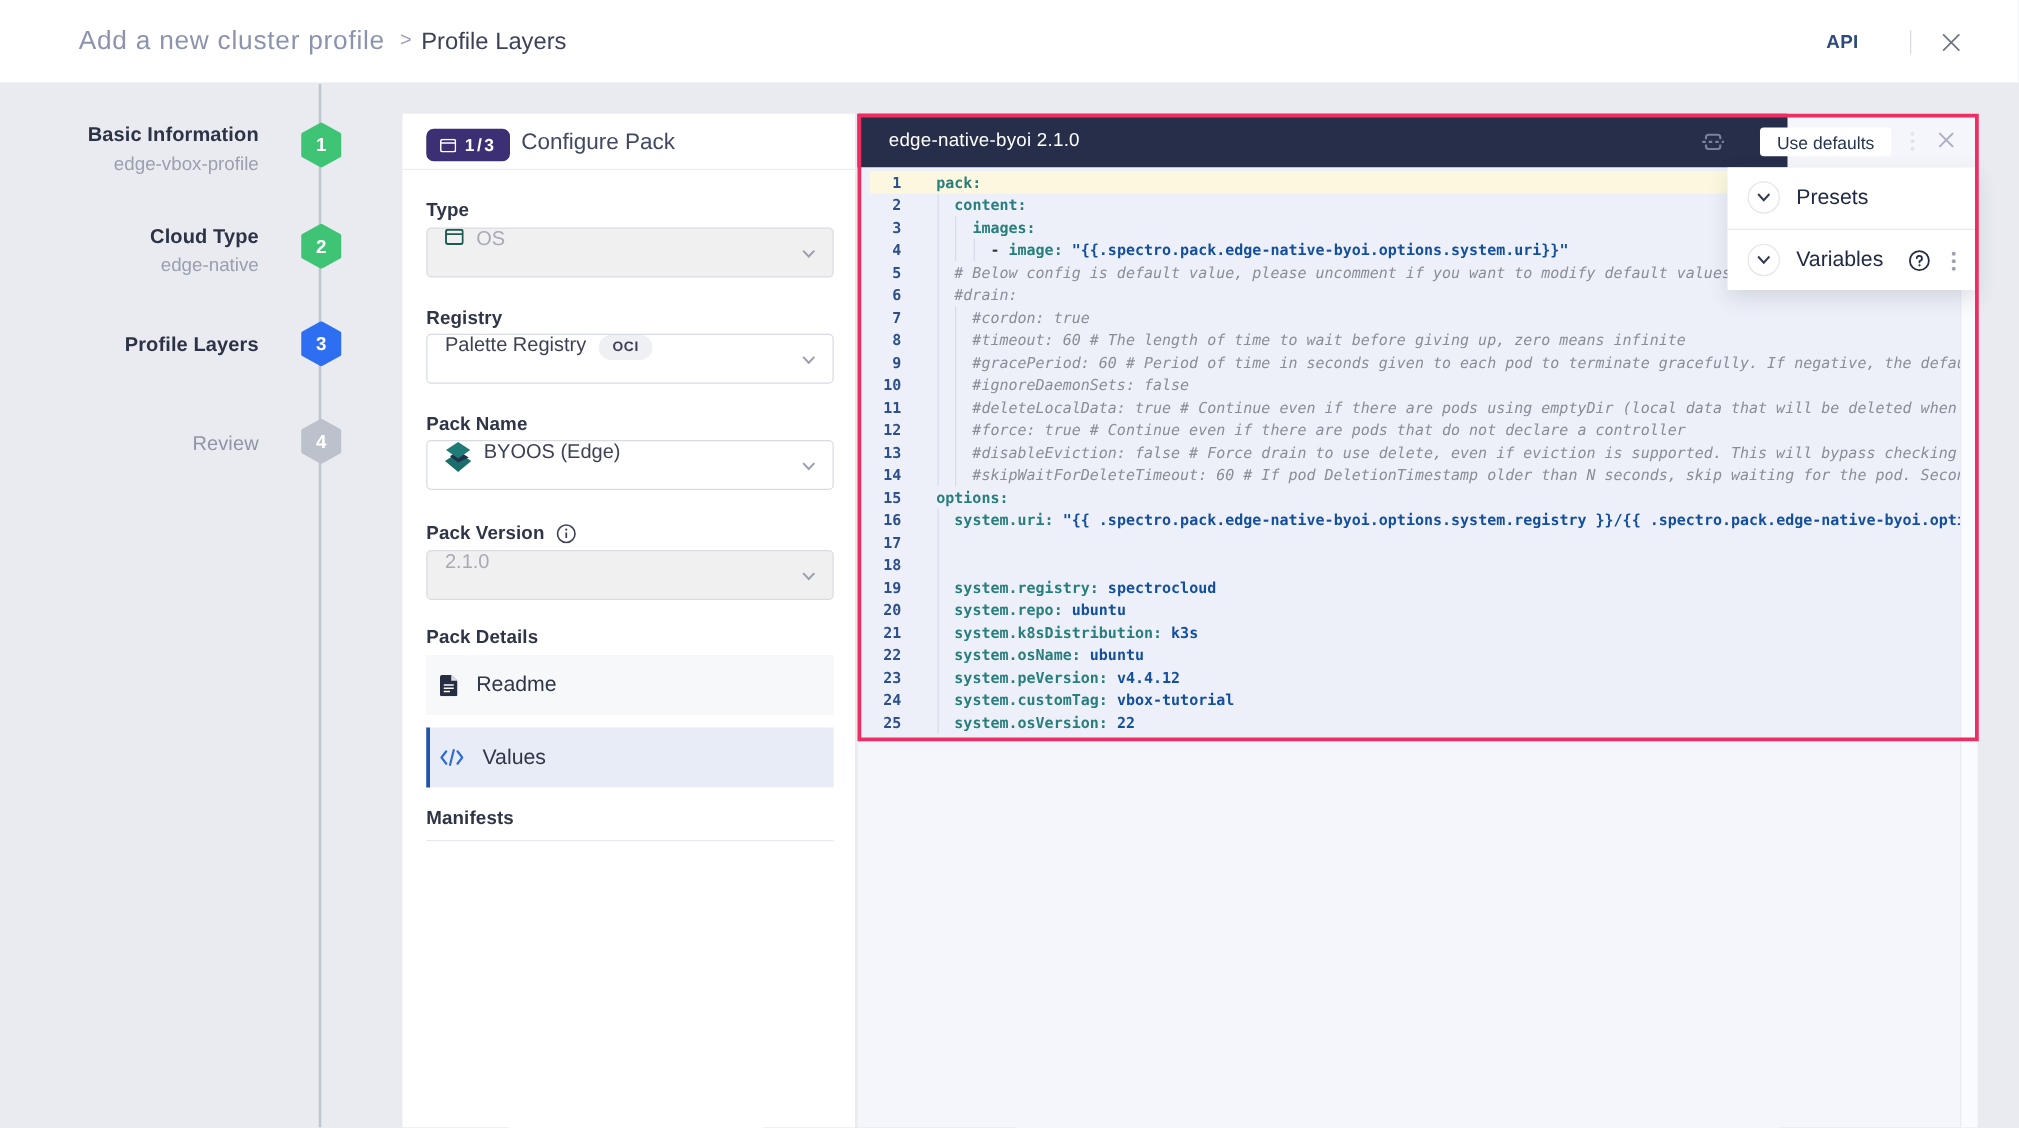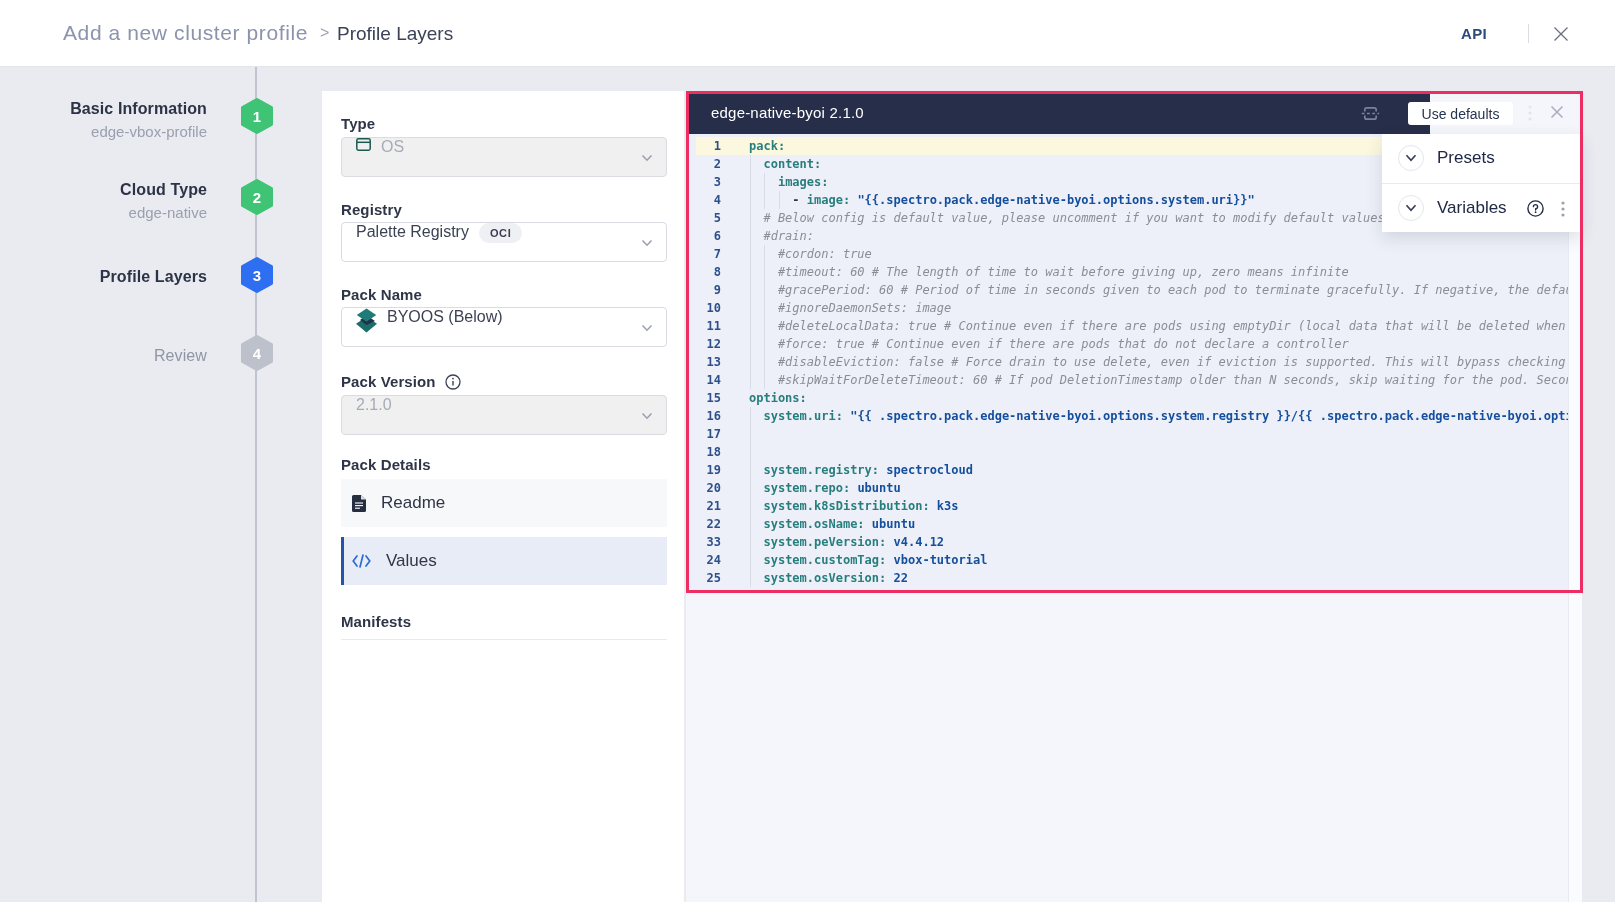--- a/index.html
+++ b/index.html
@@ -146,20 +146,30 @@
   <div class="step-title inactive">Review</div>
 </div>
 <div class="step-hex" style="left:240px; top:335px;">
   <svg width="34" height="36" viewBox="0 0 34 36">
       <polygon points="17,1.5 31.5,9.5 31.5,26.5 17,34.5 2.5,26.5 2.5,9.5" fill="#bcc1cb" stroke="#bcc1cb" stroke-width="3" stroke-linejoin="round"></polygon>
     </svg>
   <span class="num">4</span>
 </div>
 
 <div class="pack-panel">
+  <div class="pack-header">
+    <span class="step-badge">
+      <svg width="13" height="11" viewBox="0 0 13 11">
+          <rect x="0.6" y="0.6" width="11.8" height="9.8" rx="1.4" fill="none" stroke="#ffffff" stroke-width="1.2"></rect>
+          <line x1="0.6" y1="3.4" x2="12.4" y2="3.4" stroke="#ffffff" stroke-width="1.2"></line>
+        </svg>
+      <span class="count">1/3</span>
+    </span>
+    <span class="pack-title">Configure Pack</span>
+  </div>
   <div class="pack-body">
     <div class="fld-label" style="margin-top:24px;">Type</div>
     <div class="select disabled" style="margin-top:5px;">
       <svg width="15" height="13" viewBox="0 0 15 13">
           <rect x="0.8" y="0.8" width="13.4" height="11.4" rx="1.6" fill="none" stroke="#1c5a50" stroke-width="1.5"></rect>
           <line x1="0.8" y1="4.3" x2="14.2" y2="4.3" stroke="#1c5a50" stroke-width="1.5"></line>
         </svg>
       <span class="txt">OS</span>
       <svg class="chev" width="12" height="8" viewBox="0 0 12 8">
           <path d="M1.5 1.5 L6 6.2 L10.5 1.5" stroke="#9aa0ad" stroke-width="1.6" fill="none"></path>
@@ -175,21 +185,21 @@
         </svg>
     </div>
 
     <div class="fld-label" style="margin-top:24px;">Pack Name</div>
     <div class="select" style="margin-top:4px;">
       <svg width="21" height="25" viewBox="0 0 21 25">
         <polygon points="10.5,9 21,15.7 10.5,24.5 0,15.7" fill="#1a6e6a"></polygon>
         <polygon points="10.5,7.5 19,13 10.5,17 4,12" fill="#223049"></polygon>
         <polygon points="10.5,0.5 20.2,7 10.5,13.8 0.8,7" fill="#1e7b76"></polygon>
       </svg>
-      <span class="txt">BYOOS (Below)</span>
+      <span class="txt">BYOOS (Edge)</span>
       <svg class="chev" width="12" height="8" viewBox="0 0 12 8">
           <path d="M1.5 1.5 L6 6.2 L10.5 1.5" stroke="#9aa0ad" stroke-width="1.6" fill="none"></path>
         </svg>
     </div>
 
     <div style="margin-top:26px; display:flex; align-items:center; gap:9px;">
       <span class="fld-label">Pack Version</span>
       <svg width="16" height="16" viewBox="0 0 16 16">
           <circle cx="8" cy="8" r="7" fill="none" stroke="#3c4254" stroke-width="1.3"></circle>
           <line x1="8" y1="7" x2="8" y2="11.4" stroke="#3c4254" stroke-width="1.4"></line>
@@ -216,21 +226,21 @@
     </div>
     <div class="detail-row values" style="margin-top:10px;">
       <svg width="19" height="14" viewBox="0 0 19 14">
         <path d="M5 2 L1.2 7 L5 12" stroke="#2b6bd3" stroke-width="1.7" fill="none" stroke-linecap="round" stroke-linejoin="round"></path>
         <path d="M14 2 L17.8 7 L14 12" stroke="#2b6bd3" stroke-width="1.7" fill="none" stroke-linecap="round" stroke-linejoin="round"></path>
         <line x1="11" y1="1" x2="8" y2="13" stroke="#2b6bd3" stroke-width="1.7" stroke-linecap="round"></line>
       </svg>
       <span class="lbl">Values</span>
     </div>
 
-    <div class="fld-label" style="margin-top:28px;">Manifests</div>
+    <div class="fld-label" style="margin-top:16px;">Manifests</div>
     <div class="manifest-divider" style="margin-top:9px;"></div>
   </div>
 </div>
 
 <div class="editor">
   <div class="editor-header">
     <span class="editor-title">edge-native-byoi 2.1.0</span>
     <svg class="diff-icon" width="19" height="17" viewBox="0 0 19 17">
       <path d="M3.8 6.4 V4.8 A2 2 0 0 1 5.8 2.8 H13.2 A2 2 0 0 1 15.2 4.8 V6.4" fill="none" stroke="#7a819c" stroke-width="1.7"></path>
       <path d="M3.8 10.6 V12.2 A2 2 0 0 0 5.8 14.2 H13.2 A2 2 0 0 0 15.2 12.2 V10.6" fill="none" stroke="#7a819c" stroke-width="1.7"></path>
@@ -251,34 +261,34 @@
   <div class="code-rows" id="code-rows" style="height: 450px;">
       <div class="code-row" style="top: 0px;"><span class="ln">1</span><span class="src"><span class="tk-k">pack:</span></span></div>
       <div class="code-row" style="top: 18px;"><span class="ln">2</span><span class="src"><span class="tk-p">  </span><span class="tk-k">content:</span></span></div>
       <div class="code-row" style="top: 36px;"><span class="ln">3</span><span class="src"><span class="tk-p">    </span><span class="tk-k">images:</span></span></div>
       <div class="code-row" style="top: 54px;"><span class="ln">4</span><span class="src"><span class="tk-p">      - </span><span class="tk-k">image:</span><span class="tk-p"> </span><span class="tk-v">"{{.spectro.pack.edge-native-byoi.options.system.uri}}"</span></span></div>
       <div class="code-row" style="top: 72px;"><span class="ln">5</span><span class="src"><span class="tk-c">  # Below config is default value, please uncomment if you want to modify default values</span></span></div>
       <div class="code-row" style="top: 90px;"><span class="ln">6</span><span class="src"><span class="tk-c">  #drain:</span></span></div>
       <div class="code-row" style="top: 108px;"><span class="ln">7</span><span class="src"><span class="tk-c">    #cordon: true</span></span></div>
       <div class="code-row" style="top: 126px;"><span class="ln">8</span><span class="src"><span class="tk-c">    #timeout: 60 # The length of time to wait before giving up, zero means infinite</span></span></div>
       <div class="code-row" style="top: 144px;"><span class="ln">9</span><span class="src"><span class="tk-c">    #gracePeriod: 60 # Period of time in seconds given to each pod to terminate gracefully. If negative, the default value specified in the pod will be used.</span></span></div>
-      <div class="code-row" style="top: 162px;"><span class="ln">10</span><span class="src"><span class="tk-c">    #ignoreDaemonSets: image</span></span></div>
+      <div class="code-row" style="top: 162px;"><span class="ln">10</span><span class="src"><span class="tk-c">    #ignoreDaemonSets: false</span></span></div>
       <div class="code-row" style="top: 180px;"><span class="ln">11</span><span class="src"><span class="tk-c">    #deleteLocalData: true # Continue even if there are pods using emptyDir (local data that will be deleted when the node is drained)</span></span></div>
       <div class="code-row" style="top: 198px;"><span class="ln">12</span><span class="src"><span class="tk-c">    #force: true # Continue even if there are pods that do not declare a controller</span></span></div>
       <div class="code-row" style="top: 216px;"><span class="ln">13</span><span class="src"><span class="tk-c">    #disableEviction: false # Force drain to use delete, even if eviction is supported. This will bypass checking PodDisruptionBudgets, use with caution.</span></span></div>
       <div class="code-row" style="top: 234px;"><span class="ln">14</span><span class="src"><span class="tk-c">    #skipWaitForDeleteTimeout: 60 # If pod DeletionTimestamp older than N seconds, skip waiting for the pod. Seconds must be greater than 0 to skip.</span></span></div>
       <div class="code-row" style="top: 252px;"><span class="ln">15</span><span class="src"><span class="tk-k">options:</span></span></div>
       <div class="code-row" style="top: 270px;"><span class="ln">16</span><span class="src"><span class="tk-p">  </span><span class="tk-k">system.uri:</span><span class="tk-p"> </span><span class="tk-v">"{{ .spectro.pack.edge-native-byoi.options.system.registry }}/{{ .spectro.pack.edge-native-byoi.options.system.repo }}:{{ .spectro.pack.edge-native-byoi.options.system.customTag }}"</span></span></div>
       <div class="code-row" style="top: 288px;"><span class="ln">17</span><span class="src"></span></div>
       <div class="code-row" style="top: 306px; text-decoration: underline;"><span class="ln">18</span><span class="src"></span></div>
       <div class="code-row" style="top: 324px;"><span class="ln">19</span><span class="src"><span class="tk-p">  </span><span class="tk-k">system.registry:</span><span class="tk-p"> </span><span class="tk-v">spectrocloud</span></span></div>
       <div class="code-row" style="top: 342px;"><span class="ln">20</span><span class="src"><span class="tk-p">  </span><span class="tk-k">system.repo:</span><span class="tk-p"> </span><span class="tk-v">ubuntu</span></span></div>
       <div class="code-row" style="top: 360px;"><span class="ln">21</span><span class="src"><span class="tk-p">  </span><span class="tk-k">system.k8sDistribution:</span><span class="tk-p"> </span><span class="tk-v">k3s</span></span></div>
       <div class="code-row" style="top: 378px;"><span class="ln">22</span><span class="src"><span class="tk-p">  </span><span class="tk-k">system.osName:</span><span class="tk-p"> </span><span class="tk-v">ubuntu</span></span></div>
-      <div class="code-row" style="top: 396px;"><span class="ln">33</span><span class="src"><span class="tk-p">  </span><span class="tk-k">system.peVersion:</span><span class="tk-p"> </span><span class="tk-v">v4.4.12</span></span></div>
+      <div class="code-row" style="top: 396px;"><span class="ln">23</span><span class="src"><span class="tk-p">  </span><span class="tk-k">system.peVersion:</span><span class="tk-p"> </span><span class="tk-v">v4.4.12</span></span></div>
       <div class="code-row" style="top: 414px;"><span class="ln">24</span><span class="src"><span class="tk-p">  </span><span class="tk-k">system.customTag:</span><span class="tk-p"> </span><span class="tk-v">vbox-tutorial</span></span></div>
       <div class="code-row" style="top: 432px;"><span class="ln">25</span><span class="src"><span class="tk-p">  </span><span class="tk-k">system.osVersion:</span><span class="tk-p"> </span><span class="tk-v">22</span></span></div>
       <div class="indent-guide" style="left: 64px; top: 18px; height: 234px;"></div>
       <div class="indent-guide" style="left: 64px; top: 270px; height: 180px;"></div>
       <div class="indent-guide" style="left: 78px; top: 36px; height: 36px;"></div>
       <div class="indent-guide" style="left: 78px; top: 108px; height: 144px;"></div>
       <div class="indent-guide" style="left: 93px; top: 54px; height: 18px;"></div>
     </div>
   <div class="scroll-gutter"></div>
 </div>

